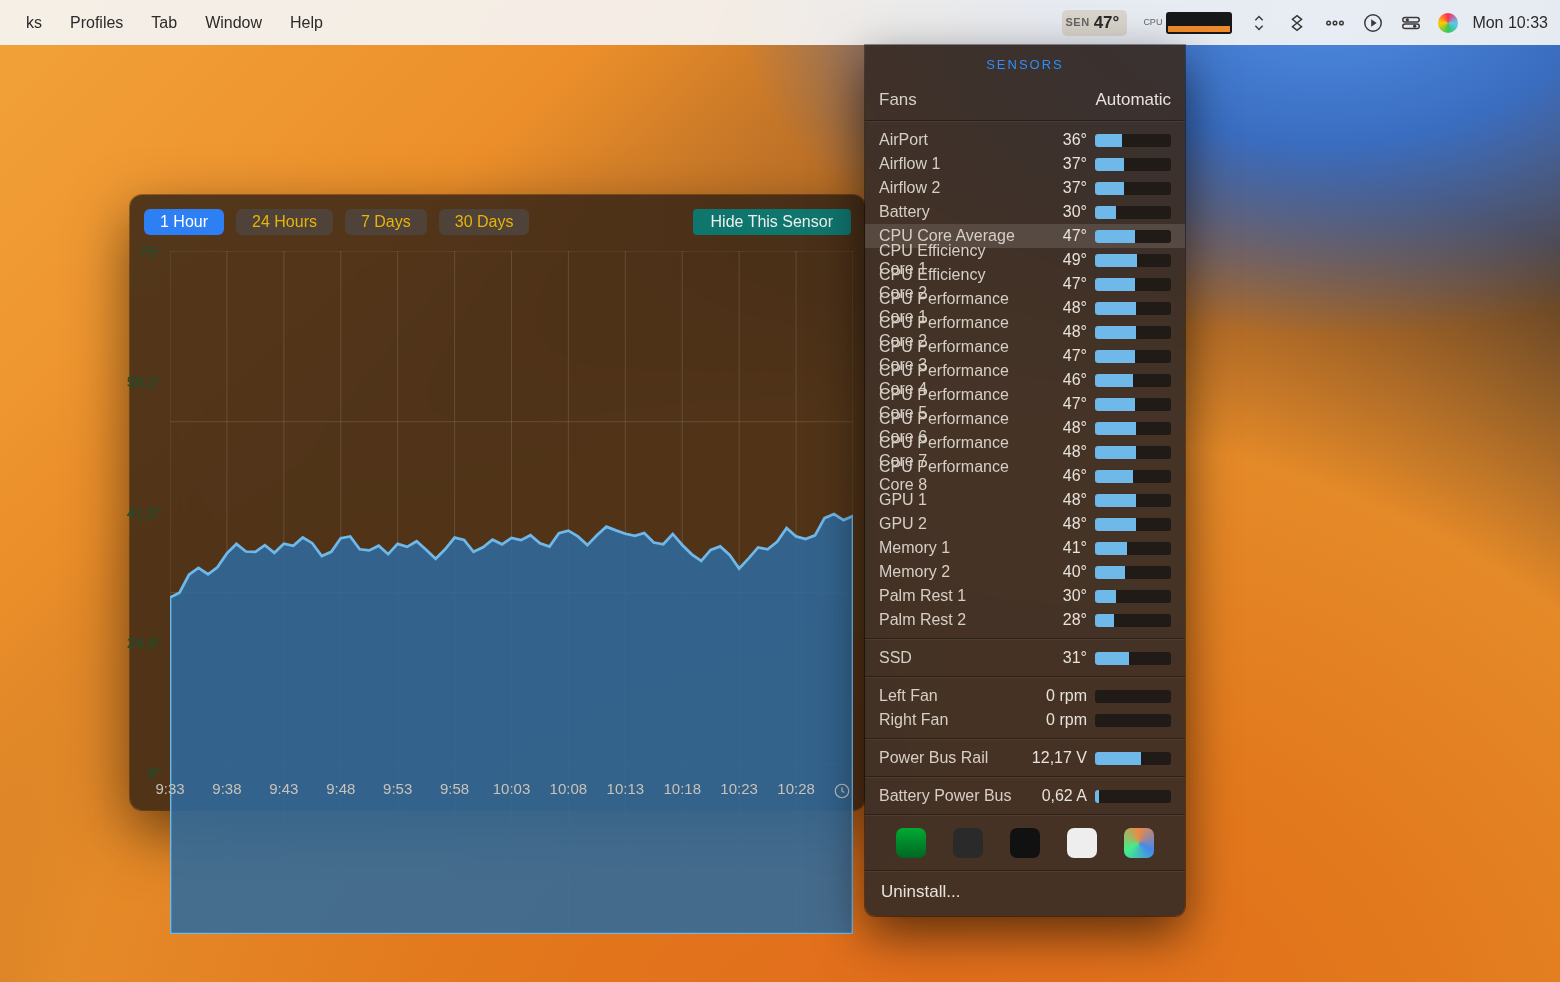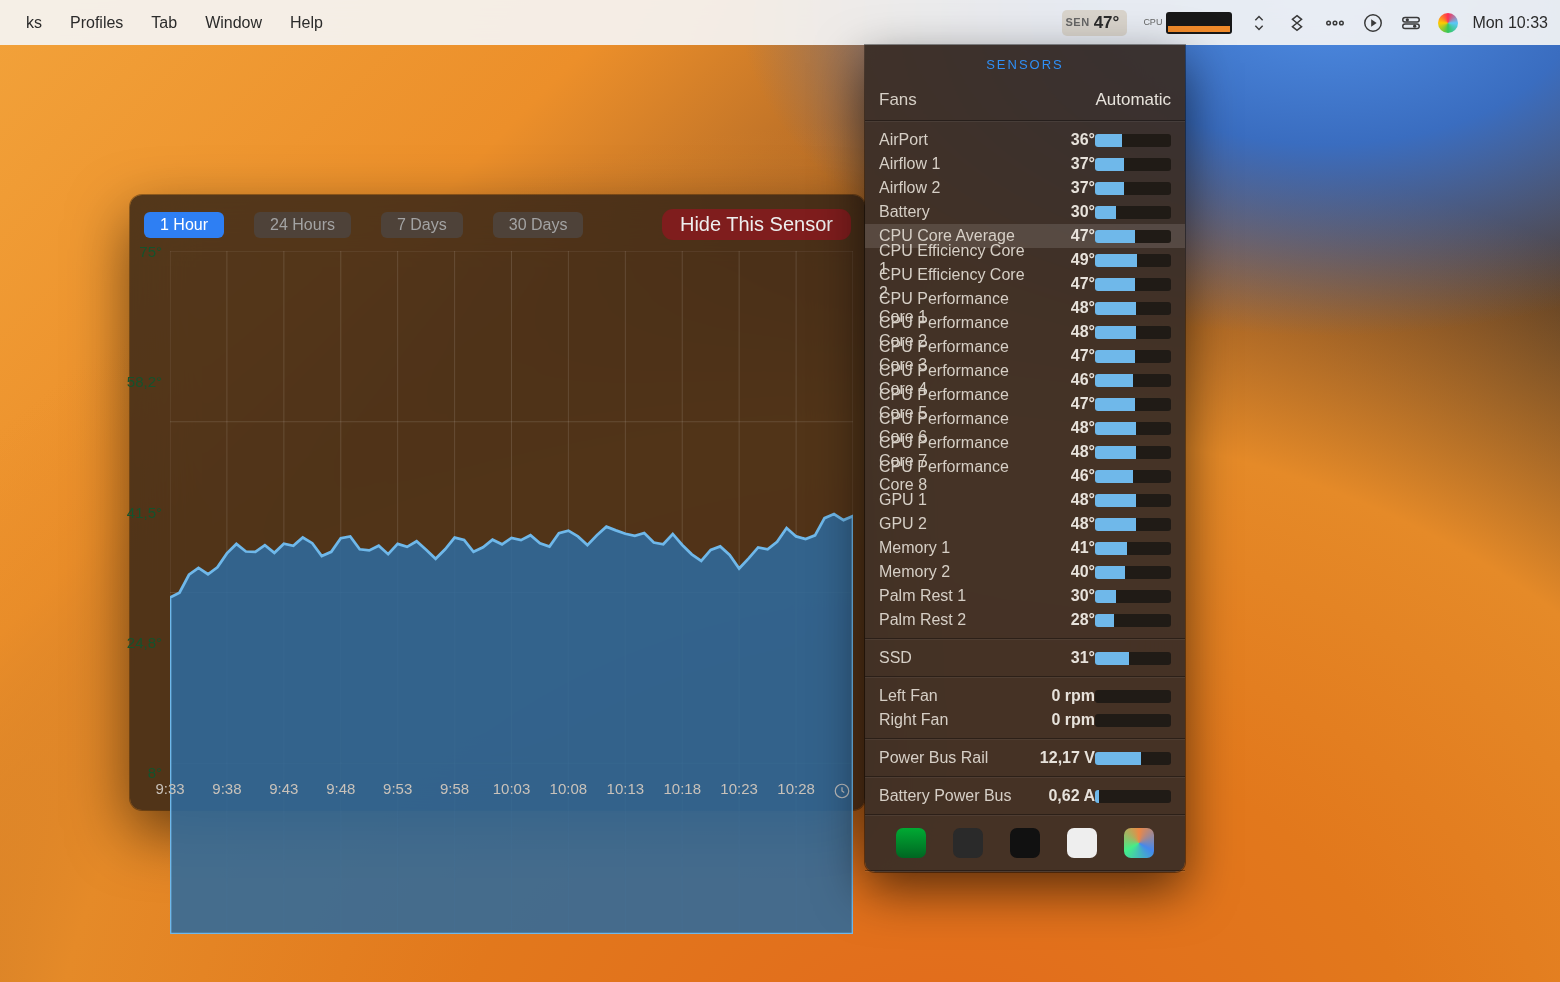--- a/index.html
+++ b/index.html
@@ -18,37 +18,37 @@
 .sen-chip .big{font-size:17px;color:#2b2b2b}
 .cpu-chip{display:flex;align-items:center;gap:4px}
 .cpu-chip .lab{font-size:9px;line-height:9px;color:#666}
 .cpu-chip .bars{width:66px;height:22px;background:#181818;border-radius:3px;position:relative;overflow:hidden}
 .cpu-chip .bars::after{content:"";position:absolute;left:2px;bottom:2px;right:2px;height:6px;background:linear-gradient(#f08a2a,#f08a2a)}
 .ico{width:22px;height:22px;fill:none;stroke:#3a3a3a;stroke-width:1.6}
 .siri{width:20px;height:20px;border-radius:50%;background:conic-gradient(#ff2d55,#5ac8fa,#34c759,#ffcc00,#ff2d55)}
 .time{font-size:16px;color:#2b2b2b;padding-left:6px}
 
 #chartwin{position:absolute;left:130px;top:195px;width:735px;height:615px;border-radius:12px;background:rgba(40,28,20,.78);backdrop-filter:blur(30px);box-shadow:0 22px 60px rgba(0,0,0,.55),0 0 0 1px rgba(0,0,0,.35)}
-.segrow{display:flex;gap:30px;padding:14px 14px 0 14px;align-items:center}
-.seg{background:#4e4239;color:#a3a3a3;font-size:16px;padding:4px 16px;border-radius:6px;cursor:default}
+.segrow{display:flex;gap:12px;padding:14px 14px 0 14px;align-items:center}
+.seg{background:#4e4239;color:#eab308;font-size:16px;padding:4px 16px;border-radius:6px;cursor:default}
 .seg.active{background:#2e7ff3;color:#fff}
 .segrow .gap{flex:1}
-.hidebtn{background:#7f1d1d;color:#eee;font-size:20px;padding:4px 18px;border-radius:11px}
+.hidebtn{background:#0f766e;color:#eee;font-size:16px;padding:4px 18px;border-radius:4px}
 .plot{position:absolute;left:40px;top:56px;right:12px;bottom:38px}
 .yt{position:absolute;right:calc(100% + 8px);font-size:15px;color:#14532d;text-align:right;transform:translateY(-50%)}
 .xt{position:absolute;top:100%;margin-top:8px;font-size:15px;color:#c9c2ba;transform:translateX(-50%)}
 .plot svg{position:absolute;inset:0}
 .clk{position:absolute;bottom:10px;right:14px;width:18px;height:18px}
 
 #drop{position:absolute;left:865px;top:45px;width:320px;border-radius:0 0 10px 10px;background:rgba(58,46,38,.94);backdrop-filter:blur(30px);box-shadow:0 18px 50px rgba(0,0,0,.6),0 0 0 1px rgba(0,0,0,.4);padding:12px 0 0 0;color:#e7e2db}
 #drop .title{text-align:center;font-size:13px;font-weight:400;letter-spacing:2px;color:#2f8ff6;padding-bottom:12px}
 #drop .hr{border-top:1px solid rgba(0,0,0,.35);border-bottom:1px solid rgba(255,255,255,.06)}
 .row{display:flex;align-items:center;padding:0 14px;height:24px;font-size:16px}
 .row .nm{flex:1;color:#d6cfc6}
-.row .val{font-weight:700;text-align:right;min-width:70px}
+.row .val{font-weight:400;text-align:right;padding-right:8px;min-width:70px}
 .row .bar{width:76px;height:13px;border-radius:3px;background:#201b16;overflow:hidden;position:relative}
 .row .bar>span{position:absolute;left:0;top:0;bottom:0;background:#6fb8ea}
 .row.sel{background:rgba(255,255,255,.12)}
 .section{padding:6px 0}
 .fansrow{display:flex;align-items:center;padding:6px 14px 10px 14px;font-size:17px}
 .fansrow .nm{flex:1;color:#d6cfc6}
 .fansrow .val{font-weight:400}
 .apps{display:flex;justify-content:space-around;padding:12px 18px}
 .appicon{width:30px;height:30px;border-radius:7px;background:#1b1b1b}
 .uninst{padding:10px 16px 14px 16px;font-size:17px;color:#e7e2db}
@@ -376,13 +376,14 @@
  </div>
  <div class="hr"></div>
  <div class="apps">
   <div class="appicon" style="background:linear-gradient(#0a3,#062)"></div>
   <div class="appicon" style="background:#2a2a2a"></div>
   <div class="appicon" style="background:#111"></div>
   <div class="appicon" style="background:#eee"></div>
   <div class="appicon" style="background:conic-gradient(#e84,#48e,#4e8,#e84)"></div>
  </div>
  <div class="hr"></div>
+ <div class="uninst">Uninstall...</div>
 </div>
 
 </body></html>

